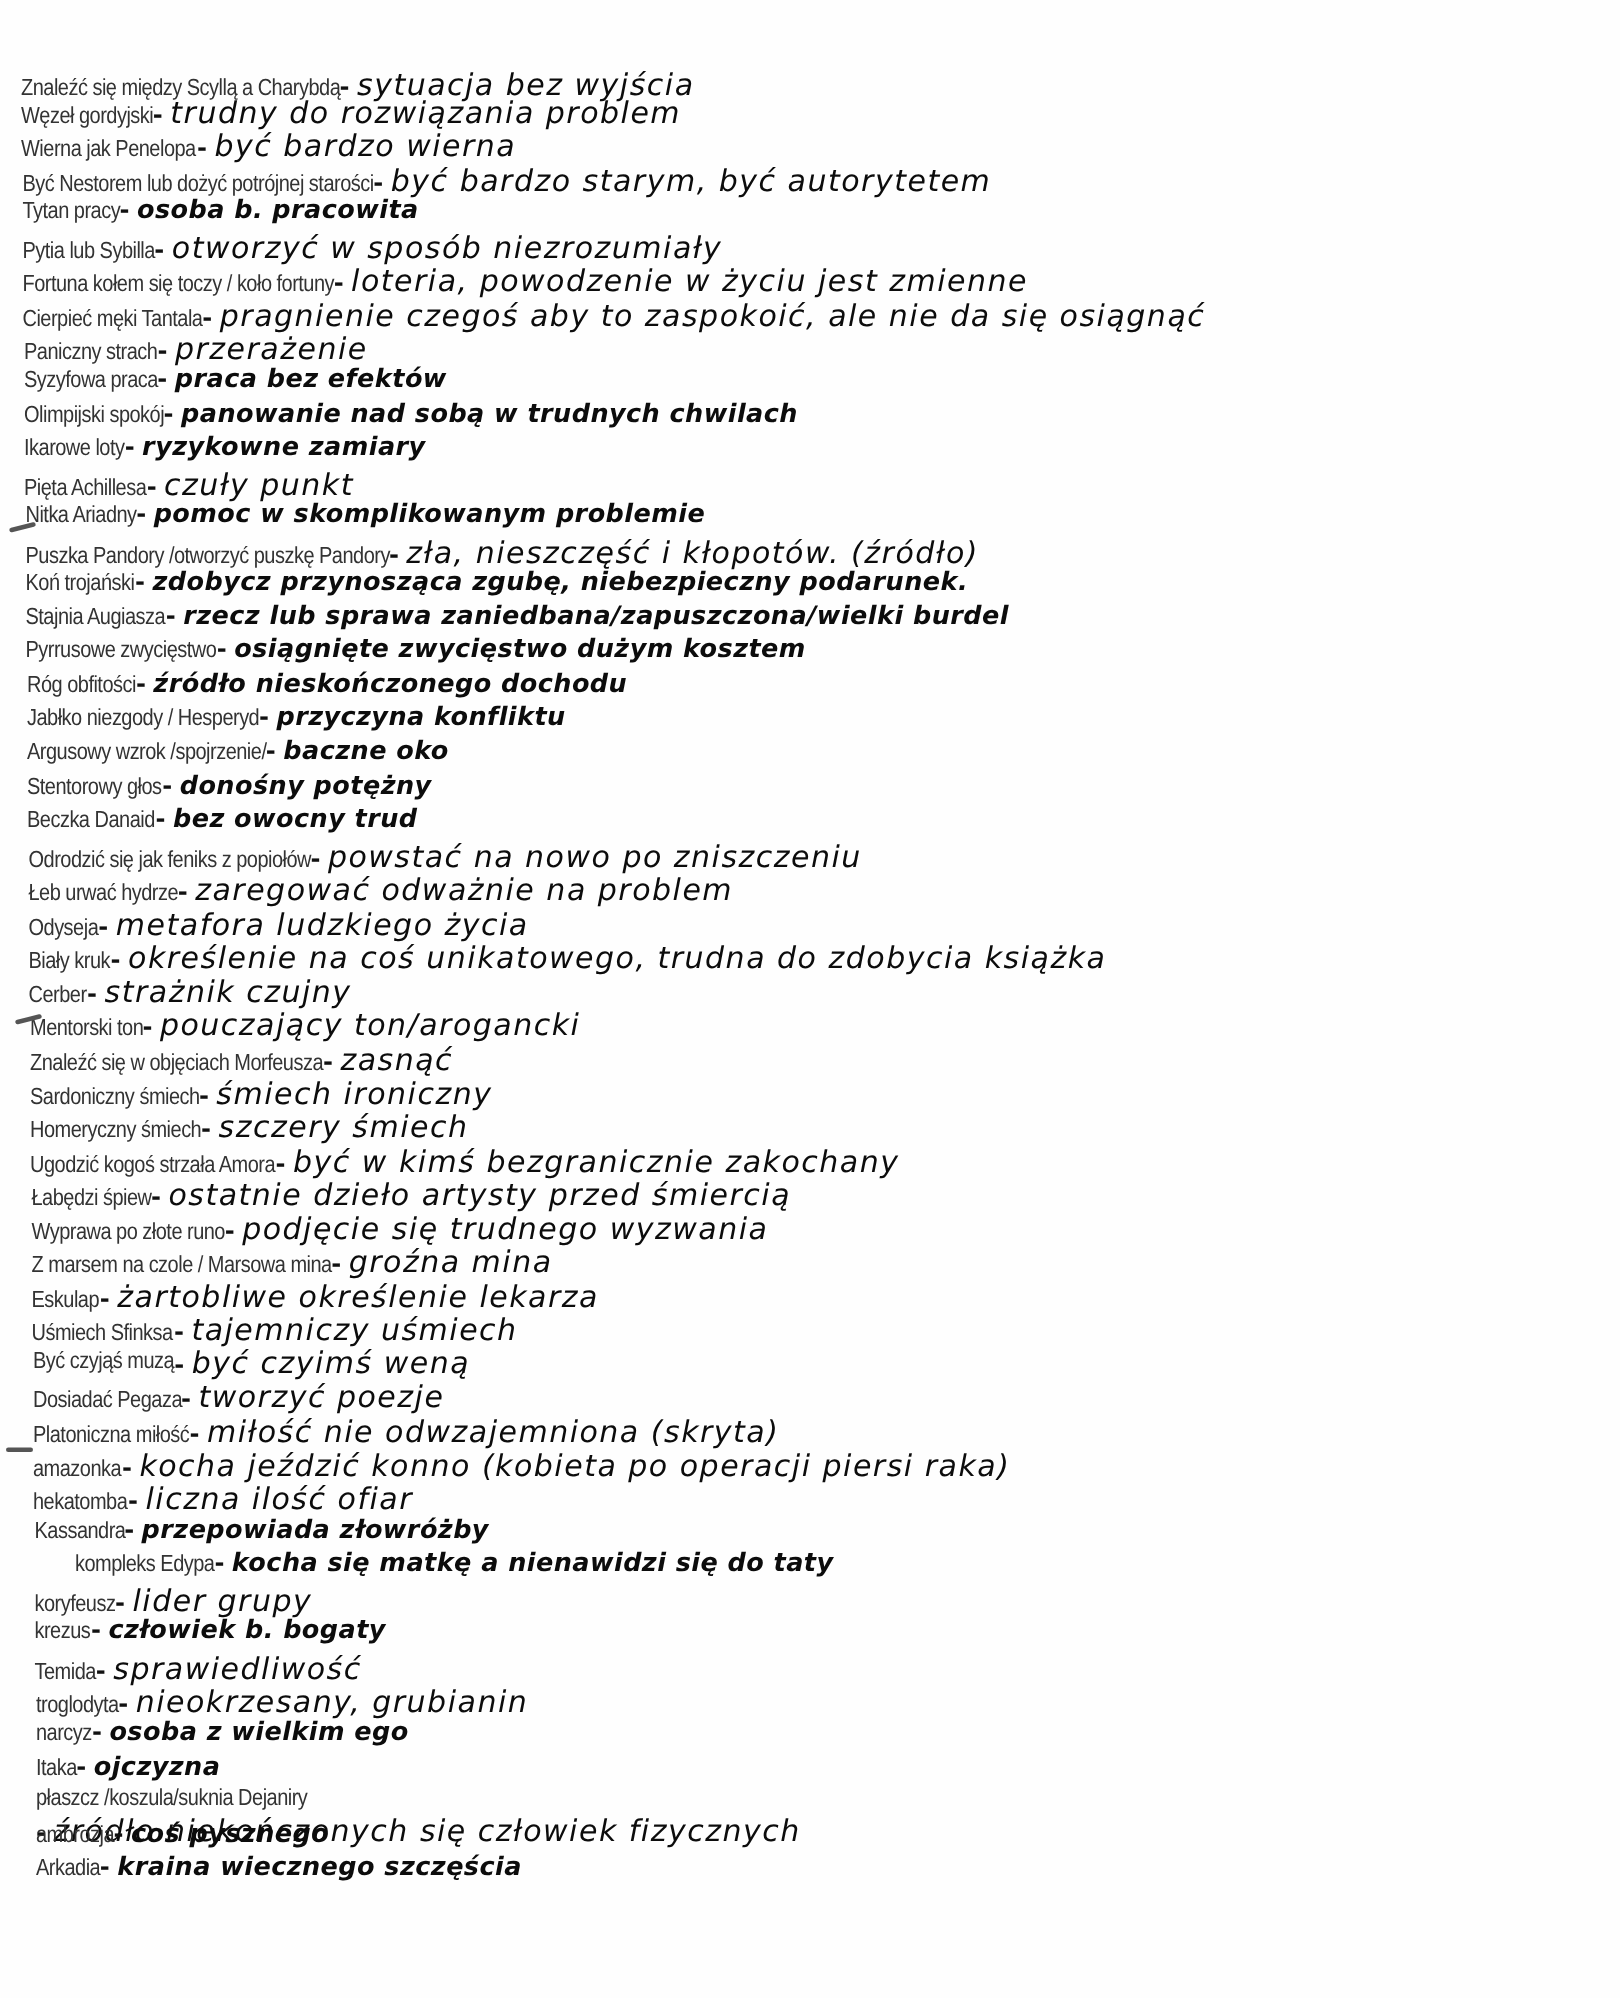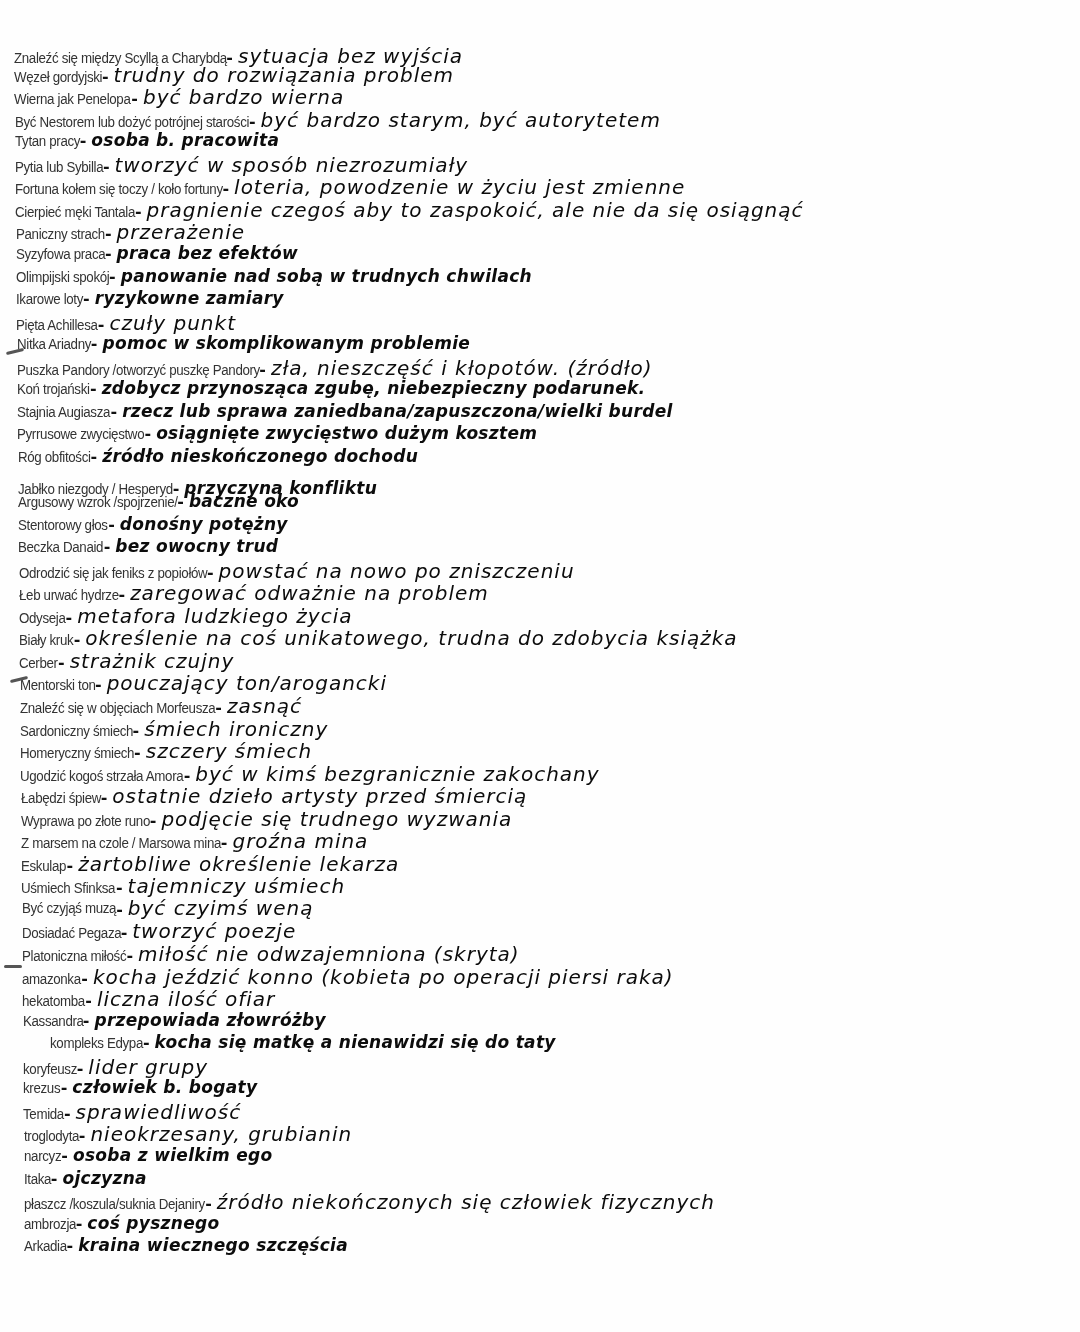--- a/index.html
+++ b/index.html
@@ -66,21 +66,21 @@
         <span class="term" style="margin-right: -10.8819px;">Tytan pracy</span>
         <span style="display: inline-flex; align-items: baseline;">
           <span class="dash">-</span>
           <span class="def bold">osoba b. pracowita</span>
         </span>
       </div>
       <div class="row" style="left: 15px; top: 112.75px;">
         <span class="term" style="margin-right: -14.7425px;">Pytia lub Sybilla</span>
         <span style="display: inline-flex; align-items: baseline;">
           <span class="dash">-</span>
-          <span class="def">tworzyć w sposób niezrozumiały</span>
+          <span class="def">otworzyć w sposób niezrozumiały</span>
         </span>
       </div>
       <div class="row" style="left: 15.2px; top: 135.3px;">
         <span class="term" style="margin-right: -34.2831px;">Fortuna kołem się toczy / koło fortuny</span>
         <span style="display: inline-flex; align-items: baseline;">
           <span class="dash">-</span>
           <span class="def">loteria, powodzenie w życiu jest zmienne</span>
         </span>
       </div>
       <div class="row" style="left: 15.4px; top: 157.85px;">
@@ -160,21 +160,21 @@
           <span class="def bold">osiągnięte zwycięstwo dużym kosztem</span>
         </span>
       </div>
       <div class="row" style="left: 17.6px; top: 405.9px;">
         <span class="term" style="margin-right: -11.4106px;">Róg obfitości</span>
         <span style="display: inline-flex; align-items: baseline;">
           <span class="dash">-</span>
           <span class="def bold">źródło nieskończonego dochodu</span>
         </span>
       </div>
-      <div class="row" style="left: 17.8px; top: 428.45px; margin-top: 10px;">
+      <div class="row" style="left: 17.8px; top: 428.45px;">
         <span class="term" style="margin-right: -25.1866px;">Jabłko niezgody / Hesperyd</span>
         <span style="display: inline-flex; align-items: baseline;">
           <span class="dash">-</span>
           <span class="def bold">przyczyna konfliktu</span>
         </span>
       </div>
       <div class="row" style="left: 18px; top: 451px;">
         <span class="term" style="margin-right: -26.3759px;">Argusowy wzrok /spojrzenie/</span>
         <span style="display: inline-flex; align-items: baseline;">
           <span class="dash">-</span>
@@ -384,21 +384,21 @@
           <span class="def bold">osoba z wielkim ego</span>
         </span>
       </div>
       <div class="row" style="left: 24px; top: 1127.5px;">
         <span class="term" style="margin-right: -4.81594px;">Itaka</span>
         <span style="display: inline-flex; align-items: baseline;">
           <span class="dash">-</span>
           <span class="def bold">ojczyzna</span>
         </span>
       </div>
-      <div class="row" style="left: 24px; top: 1150.05px;">
+      <div class="row" style="left: 24px; top: 1150.05px; flex-direction: column;">
         <span class="term" style="margin-right: -29.1178px;">płaszcz /koszula/suknia Dejaniry</span>
         <span style="display: inline-flex; align-items: baseline;">
           <span class="dash">-</span>
           <span class="def">źródło niekończonych się człowiek fizycznych</span>
         </span>
       </div>
       <div class="row" style="left: 24px; top: 1172.6px;">
         <span class="term" style="margin-right: -8.91624px;">ambrozja</span>
         <span style="display: inline-flex; align-items: baseline;">
           <span class="dash">-</span>

